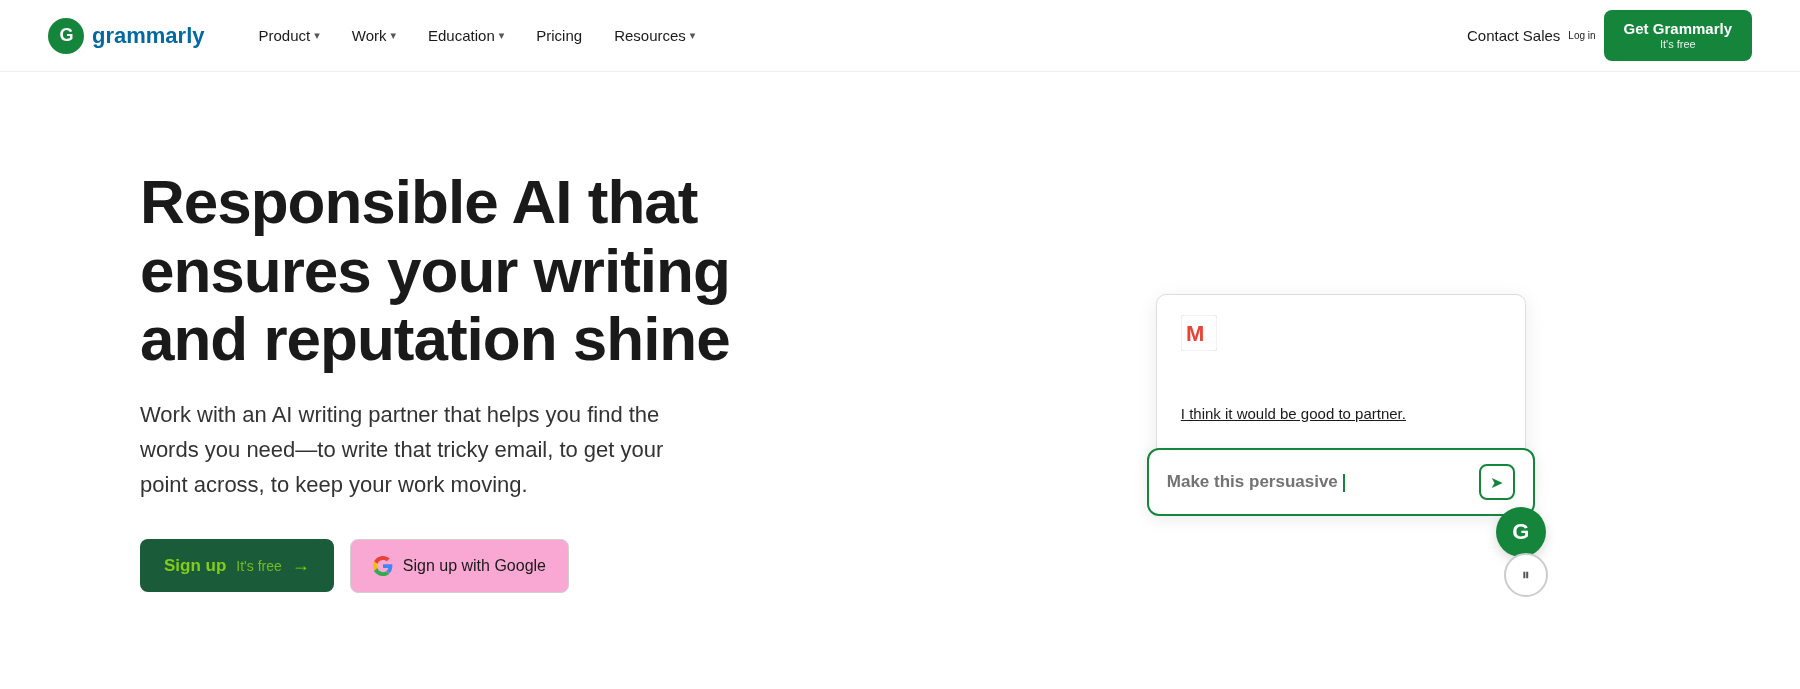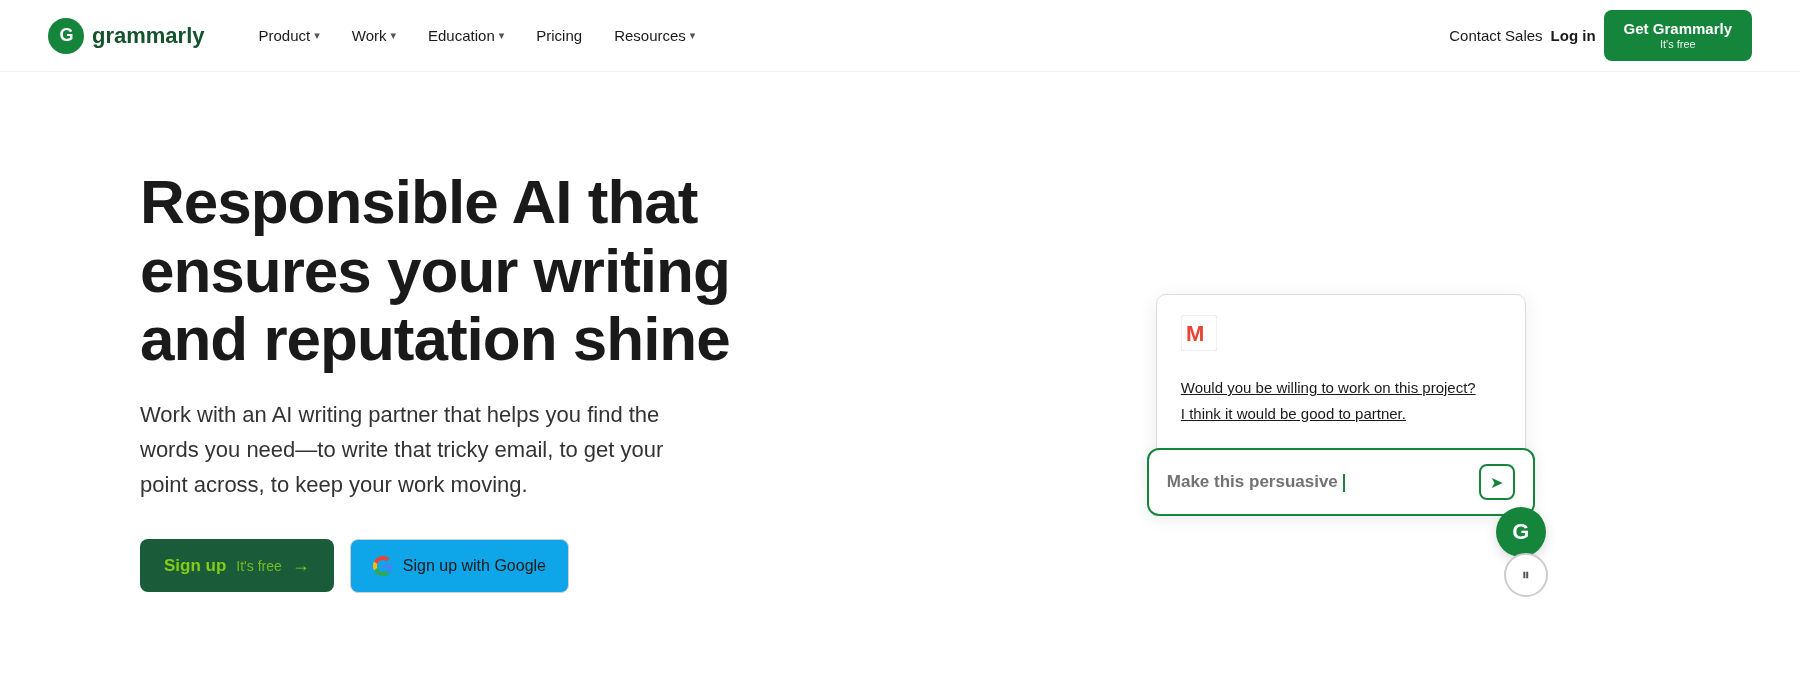--- a/index.html
+++ b/index.html
@@ -10,31 +10,31 @@
       display: flex; align-items: center; justify-content: space-between;
       padding: 0 48px; height: 72px; border-bottom: 1px solid #f0f0f0;
       position: sticky; top: 0; background: #fff; z-index: 100;
     }
     .nav-left { display: flex; align-items: center; gap: 8px; }
     .logo-mark {
       width: 36px; height: 36px; background: #15853c; border-radius: 50%;
       display: flex; align-items: center; justify-content: center;
       color: #fff; font-weight: 900; font-size: 18px; letter-spacing: -1px;
     }
-    .logo-text { font-size: 22px; font-weight: 700; color: #14532d; }
+    .logo-text { font-size: 22px; font-weight: 700; color: #0369a1; }
     .nav-links { display: flex; align-items: center; gap: 4px; margin-left: 32px; }
     .nav-item {
       display: flex; align-items: center; gap: 4px;
       padding: 8px 14px; font-size: 15px; font-weight: 500; color: #1a1a1a;
       cursor: pointer; border-radius: 6px; user-select: none;
     }
     .chevron { font-size: 11px; color: #555; }
     .nav-right { display: flex; align-items: center; gap: 8px; }
     .contact-sales { font-size: 15px; font-weight: 500; color: #1a1a1a; cursor: pointer; }
-    .login { font-size: 15px; font-weight: 700; color: #1a1a1a; cursor: pointer; }
+    .login { font-size: 10px; font-weight: 400; color: #1a1a1a; cursor: pointer; }
     .get-grammarly-btn {
       background: #15853c; color: #fff; border: none; border-radius: 8px;
       padding: 10px 20px; font-size: 15px; font-weight: 600; cursor: pointer;
       display: flex; flex-direction: column; align-items: center; line-height: 1.2;
     }
     .get-grammarly-btn .sub { font-size: 11px; font-weight: 400; opacity: 0.9; }
 
     
     .hero {
       display: flex; align-items: center; justify-content: space-between;
@@ -52,21 +52,21 @@
     }
     .cta-row { display: flex; align-items: center; gap: 16px; margin-bottom: 20px; }
     .signup-btn {
       background: #1a5c3a; color: #84cc16; border: none; border-radius: 8px;
       padding: 16px 24px; font-size: 17px; font-weight: 700; cursor: pointer;
       display: flex; align-items: center; gap: 10px;
     }
     .signup-btn .sub { font-size: 14px; font-weight: 400; opacity: 0.85; }
     .signup-btn .arrow { font-size: 18px; }
     .google-btn {
-      background: #0ea5e9; color: #1a1a1a; border: 1.5px solid #d0d0d0;
+      background: #f9a8d4; color: #1a1a1a; border: 1.5px solid #d0d0d0;
       border-radius: 8px; padding: 16px 22px; font-size: 16px; font-weight: 500;
       cursor: pointer; display: flex; align-items: center; gap: 10px;
     }
     .google-icon {
       width: 20px; height: 20px; display: inline-flex; align-items: center; justify-content: center;
     }
     .legal { font-size: 13px; color: #555; line-height: 1.5; max-width: 500px; }
     .legal a { color: #15853c; text-decoration: none; }
 
     
@@ -187,21 +187,21 @@
           <svg class="gmail-icon" viewBox="0 0 36 36">
             <rect width="36" height="36" rx="4" fill="#fff" stroke="#e0e0e0" stroke-width="1"></rect>
             <path d="M4 10 L18 22 L32 10" stroke="#EA4335" stroke-width="2.5" fill="none"></path>
             <path d="M4 10 L4 28 L14 28 L14 18 L18 22 L22 18 L22 28 L32 28 L32 10 L18 22 Z" fill="#EA4335"></path>
             <path d="M4 10 L18 22 L32 10" fill="none"></path>
 
             <rect x="0" y="0" width="36" height="36" rx="3" fill="#fff" stroke="#e5e5e5"></rect>
             <text x="5" y="26" font-size="22" font-weight="800" fill="#EA4335" font-family="Arial">M</text>
           </svg>
           <div class="email-body">
-            <span class="underlined">Would you be willing to work on this project?</span><br>
+            <br>
             <span class="underlined">I think it would be good to partner.</span>
           </div>
           
           <div class="ai-input-box">
             <div>
               <span class="ai-input-text">Make this persuasive</span>
               <span class="cursor"></span>
             </div>
             <div class="send-btn">
               <span class="send-icon">➤</span>

